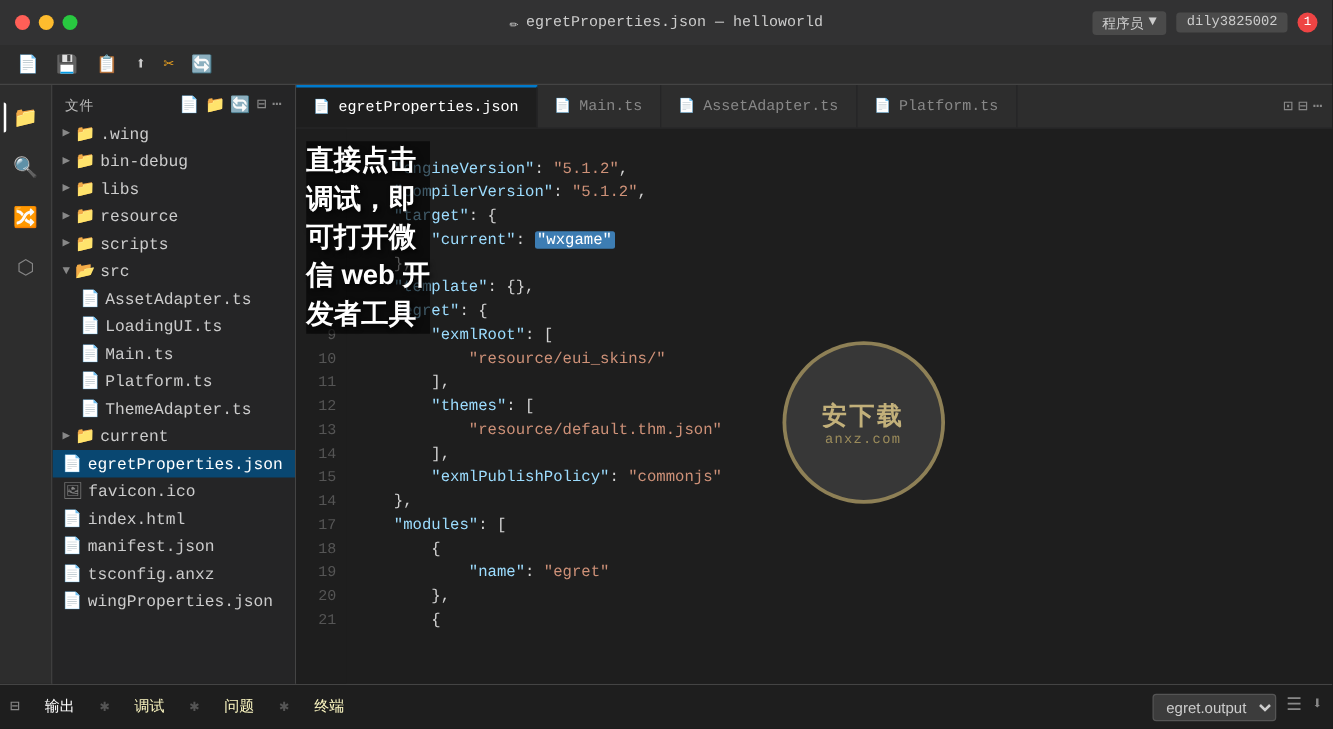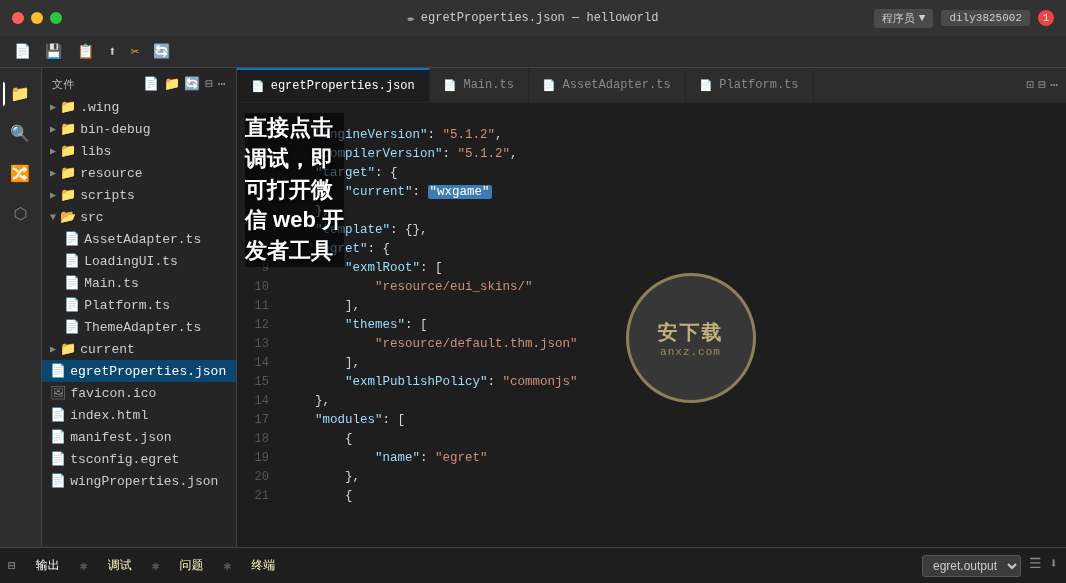--- a/index.html
+++ b/index.html
@@ -492,21 +492,21 @@
       <div class="file-tree-item">
         <span class="html-icon">📄</span>
         <span>index.html</span>
       </div>
       <div class="file-tree-item">
         <span class="json-icon">📄</span>
         <span>manifest.json</span>
       </div>
       <div class="file-tree-item">
         <span class="json-icon">📄</span>
-        <span>tsconfig.egret</span>
+        <span>tsconfig.anxz</span>
       </div>
       <div class="file-tree-item">
         <span class="json-icon">📄</span>
         <span>wingProperties.json</span>
       </div>
     </div>
   </div>
 
   <div class="editor-area">
 

